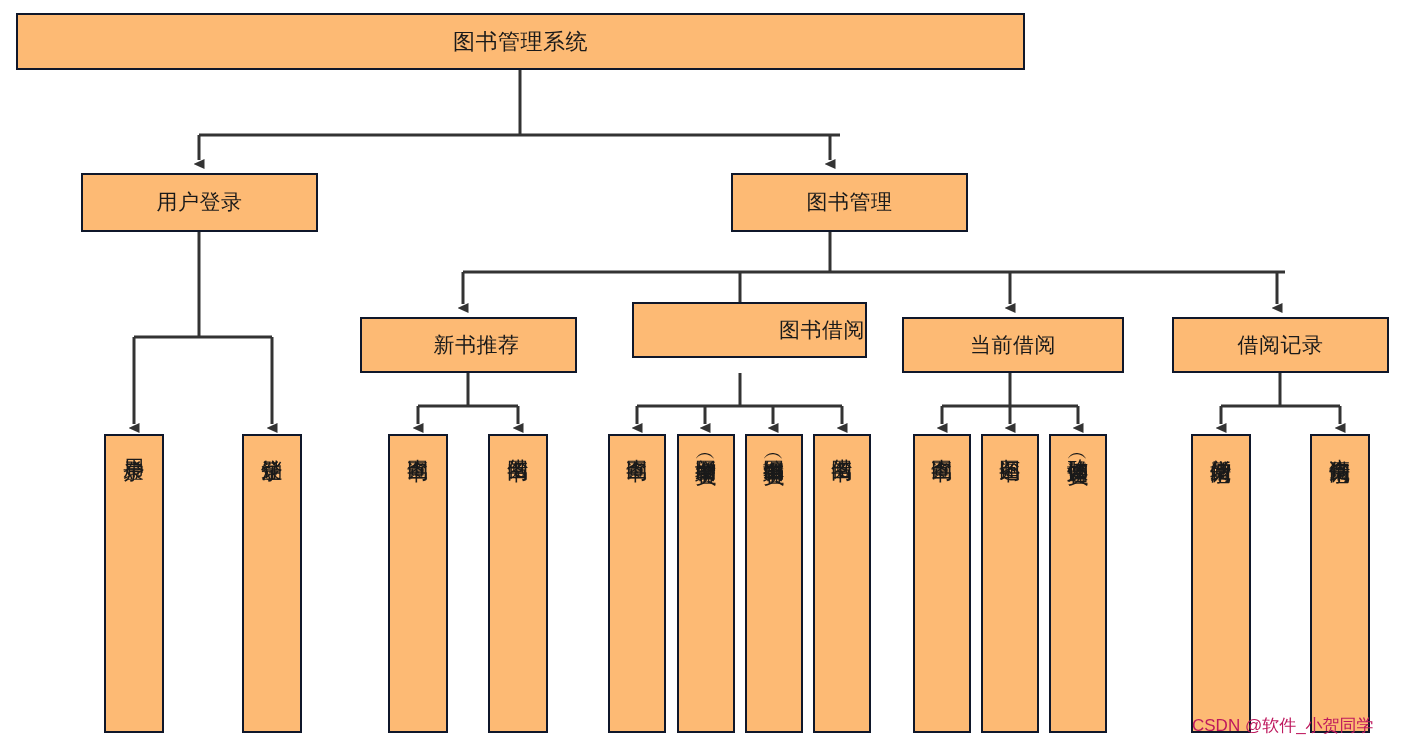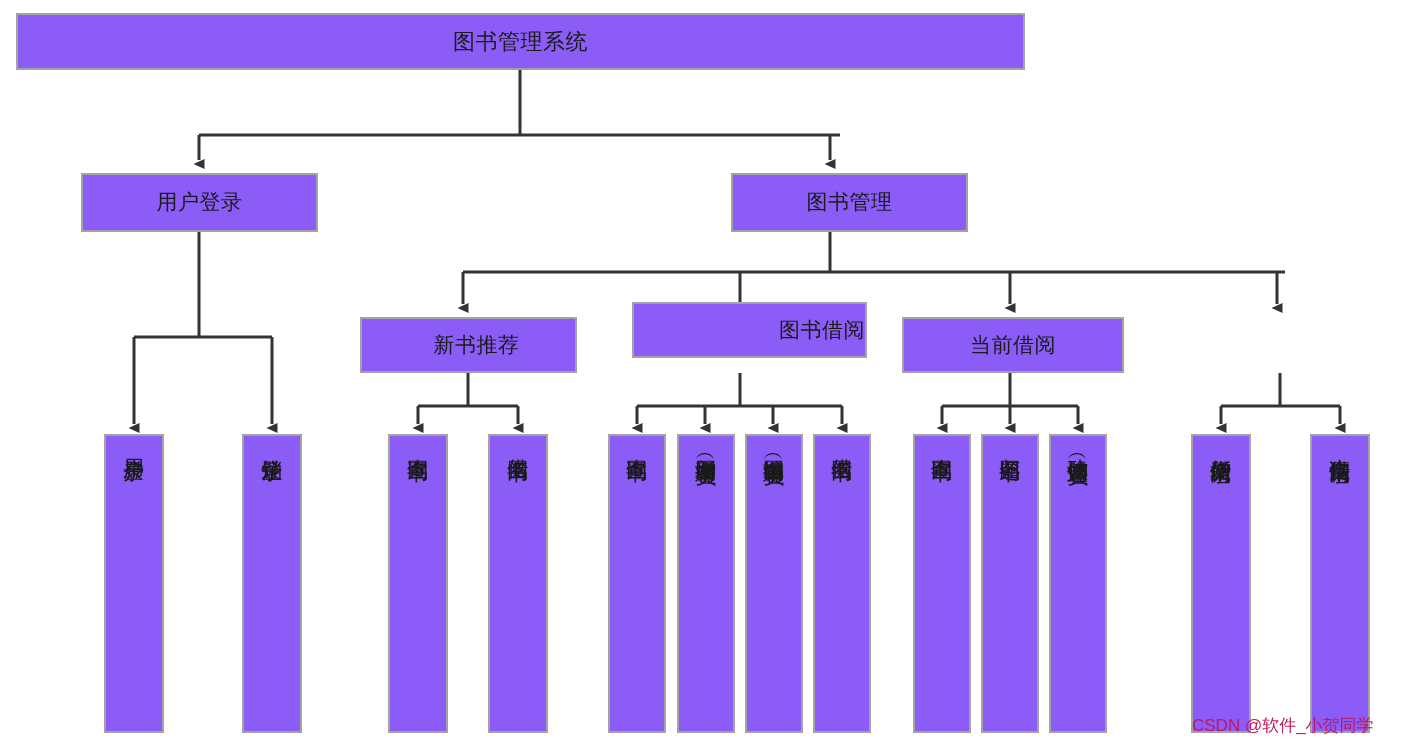--- a/index.html
+++ b/index.html
@@ -21,22 +21,22 @@
   #diagram-svg {
     position: absolute;
     left: 0;
     top: 0;
     width: 1405px;
     height: 747px;
   }
   .node {
     position: absolute;
     box-sizing: border-box;
-    background: #8b5cf6;
-    border: 2px solid #a3a3a3;
+    background: #fdba74;
+    border: 2px solid #0f172a;
     display: flex;
     align-items: center;
     justify-content: center;
     color: #1a1a1a;
   }
   .node-label {
     display: block;
     text-align: center;
     line-height: 1.18;
     letter-spacing: 0.5px;
@@ -137,20 +137,23 @@
 
   <div class="node horizontal" style="left:360px; top:317px; width:217px; height:56px;padding-left:16px;">
     <span class="node-label">新书推荐</span>
   </div>
   <div class="node horizontal" style="left:632px; top:302px; width:235px; height:56px;justify-content:flex-end;">
     <span class="node-label">图书借阅</span>
   </div>
   <div class="node horizontal" style="left:902px; top:317px; width:222px; height:56px;">
     <span class="node-label">当前借阅</span>
   </div>
+  <div class="node horizontal" style="left:1172px; top:317px; width:217px; height:56px;">
+    <span class="node-label">借阅记录</span>
+  </div>
 
   <div class="node vertical" style="left:104px; top:434px; width:60px; height:299px;">
     <span class="node-label">用户登录</span>
   </div>
   <div class="node vertical" style="left:242px; top:434px; width:60px; height:299px;">
     <span class="node-label">注销登录</span>
   </div>
 
   <div class="node vertical" style="left:388px; top:434px; width:60px; height:299px;">
     <span class="node-label">查询图书</span>

